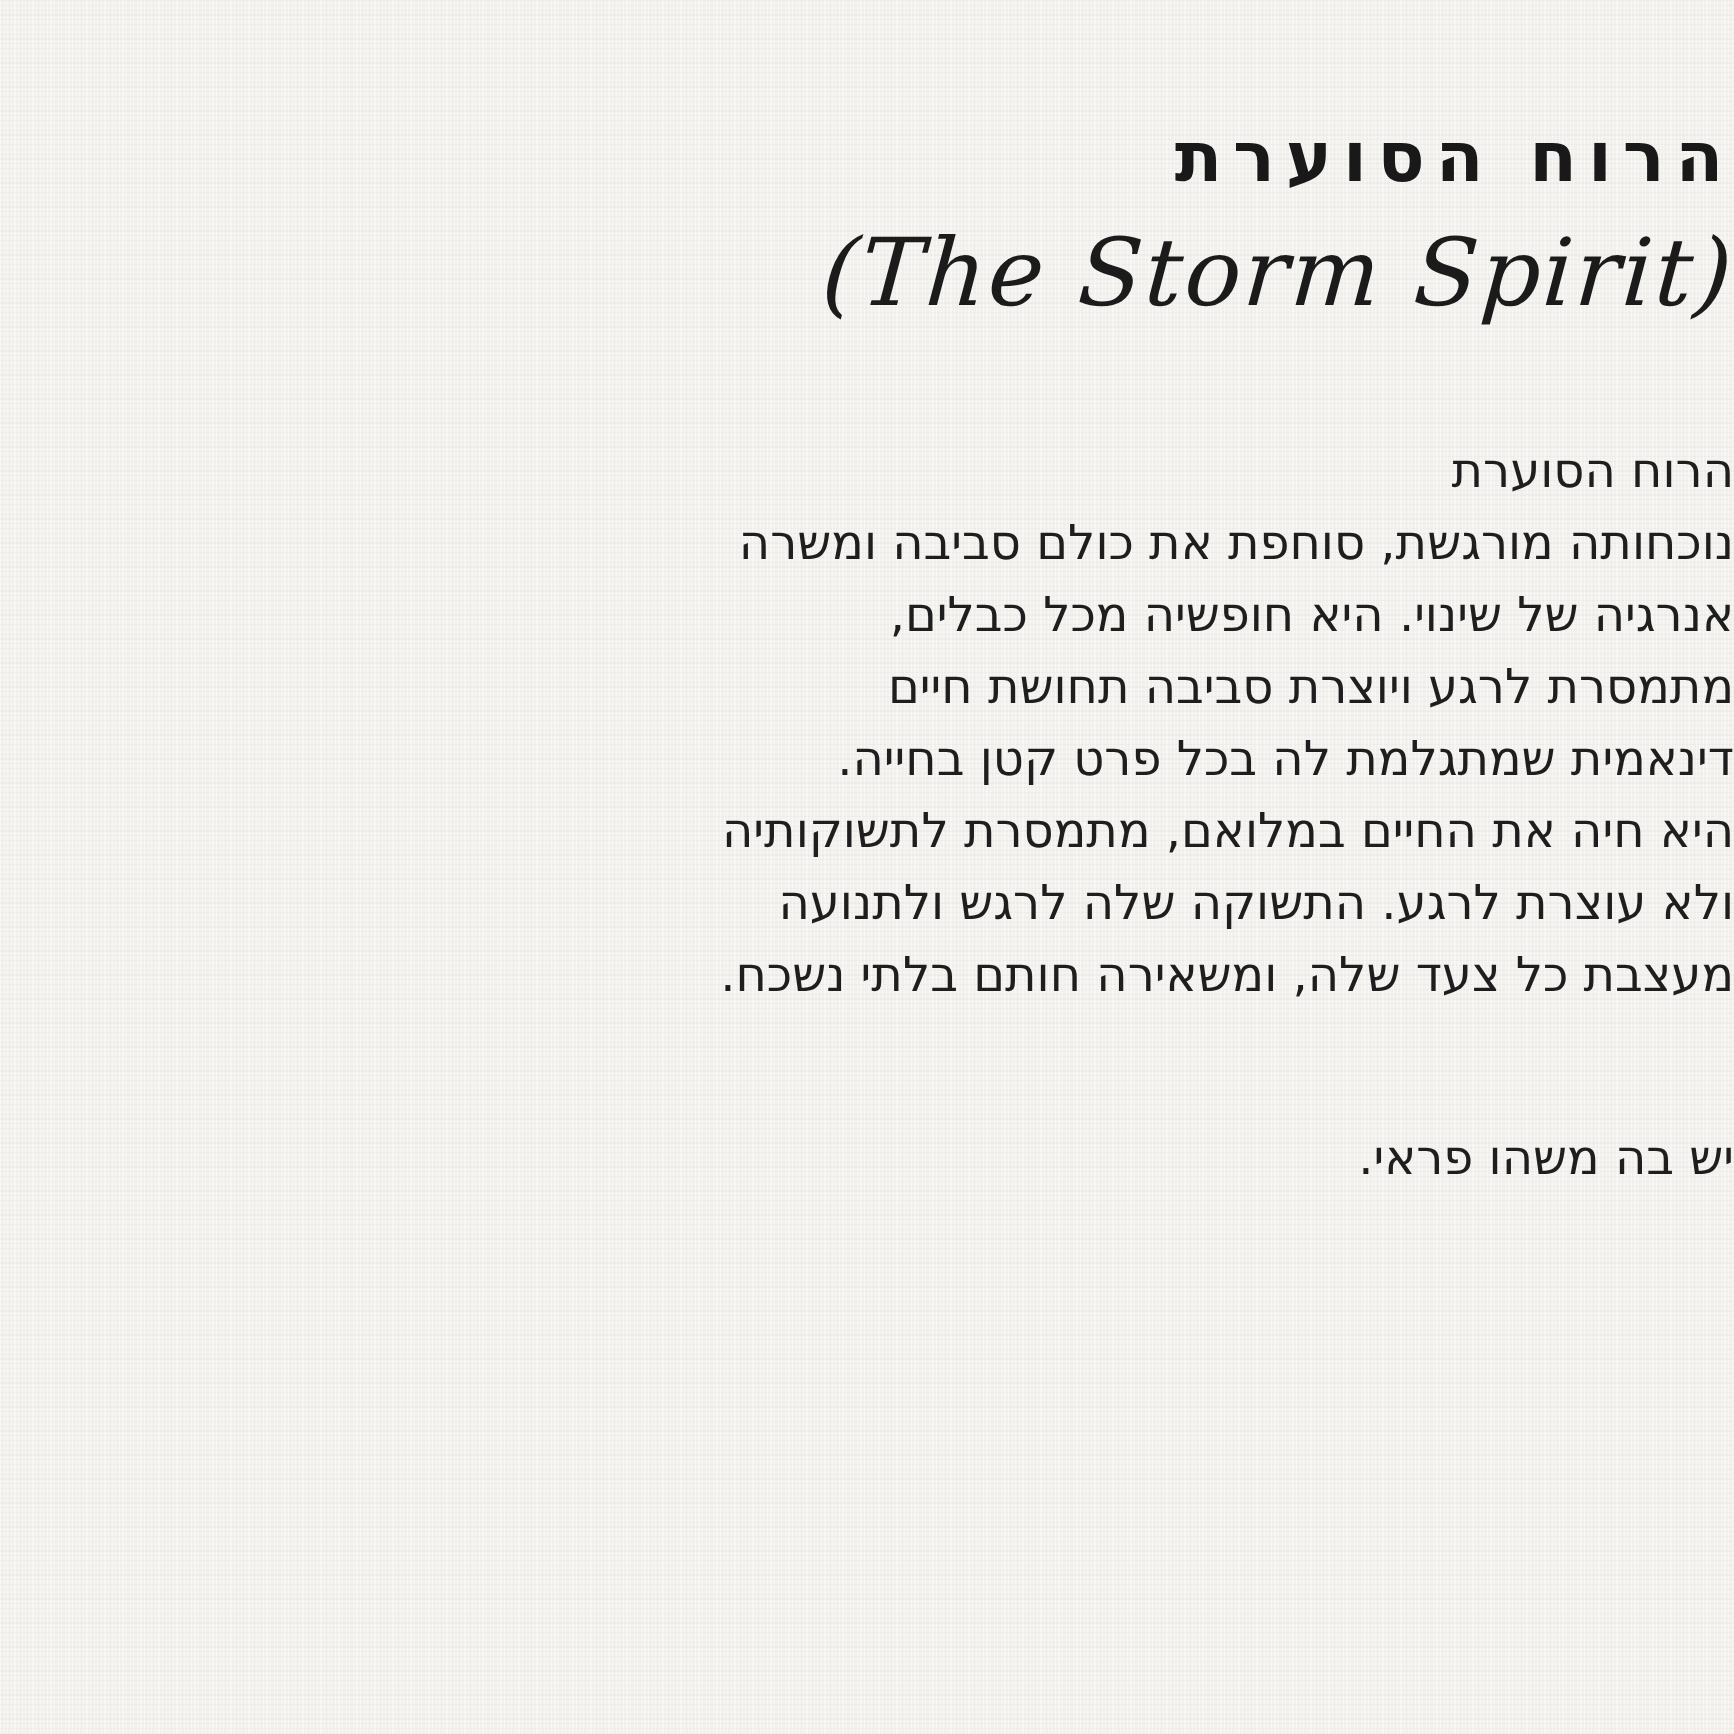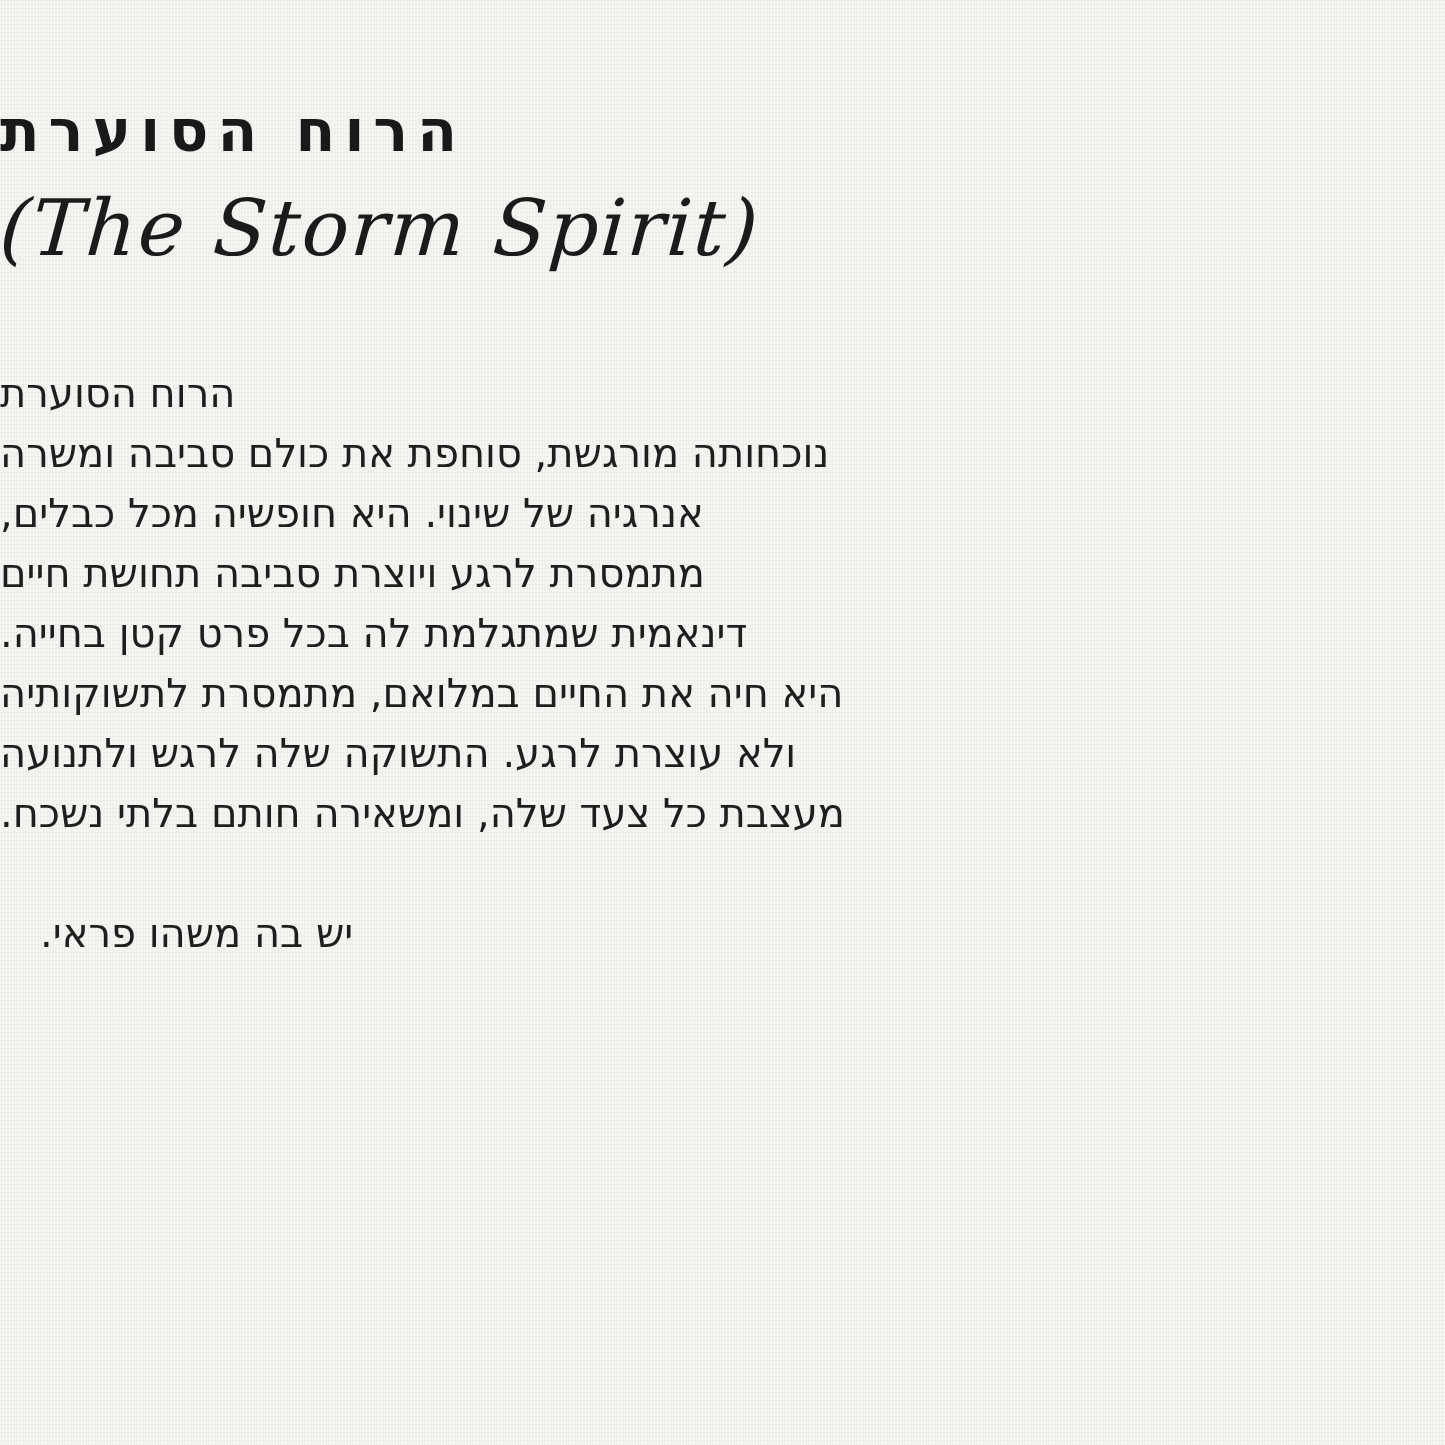--- a/index.html
+++ b/index.html
@@ -16,21 +16,21 @@
       background:
         repeating-linear-gradient(0deg, rgba(0,0,0,0.022) 0px, rgba(0,0,0,0.022) 1px, transparent 1px, transparent 4px),
         repeating-linear-gradient(90deg, rgba(255,255,255,0.45) 0px, rgba(255,255,255,0.45) 1px, transparent 1px, transparent 3px),
         #f2f1ee;
     }
     .page {
       width: 1445px;
       height: 1445px;
       box-sizing: border-box;
       padding-top: 96px;
-      text-align: left;
+      text-align: right;
     }
     .title-he {
       margin: 0;
       direction: rtl;
       font-size: 58px;
       line-height: 70px;
       font-weight: bold;
       letter-spacing: 9px;
       color: #191919;
     }
@@ -49,21 +49,21 @@
       direction: rtl;
       font-size: 40px;
       line-height: 60px;
       color: #1e1e1e;
     }
     .para {
       margin: 0;
       white-space: pre-line; 
     }
     .para-gap {
-      margin-top: 60px;
+      margin-top: 92px;
       padding-left: 40px;
     }
   </style>
 </head>
 <body>
 
 <div class="page">
 
   <h1 class="title-he">הרוח  הסוערת</h1>
 

